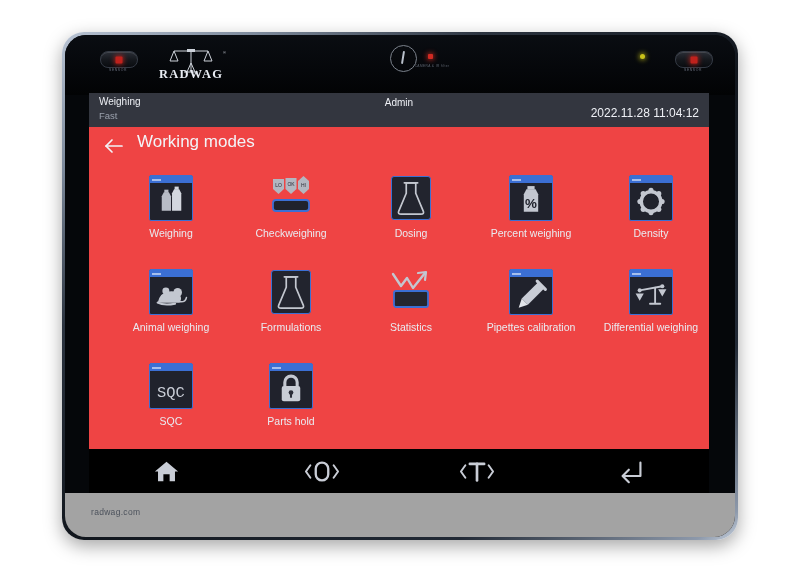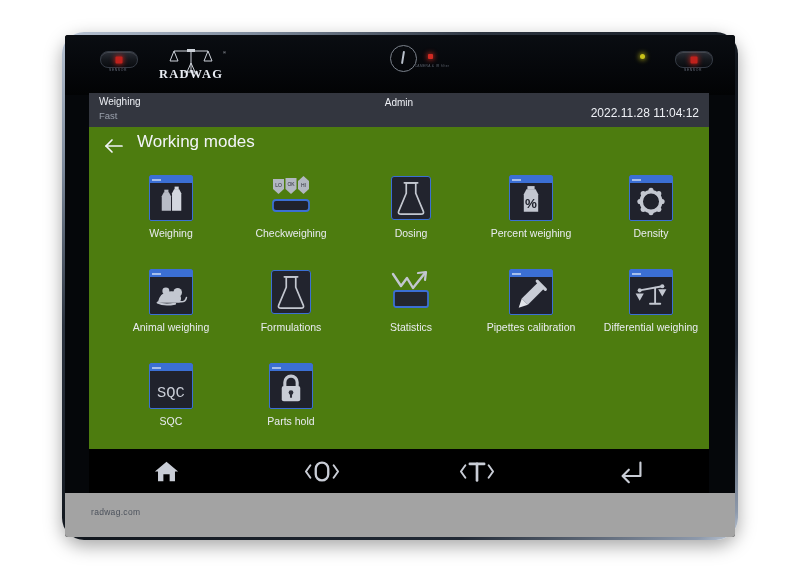--- a/index.html
+++ b/index.html
@@ -14,21 +14,21 @@
   #device{
     position:absolute;left:62px;top:32px;width:676px;height:508px;
     border-radius:22px;
     background:
       linear-gradient(145deg,#b9c4d4 0%,#7d8a9c 14%,#2c3440 30%,#11161d 52%,#222a36 80%,#8d99ab 97%,#c7d1de 100%);
     box-shadow:0 6px 18px rgba(0,0,0,.35);
     padding:3px;
     box-sizing:border-box;
   }
   #device-inner{
-    position:absolute;inset:3px;border-radius:3px;
+    position:absolute;inset:3px;border-radius:21px;
     background:#05070a;
     overflow:hidden;
   }
 
   
   #bezel-top{
     position:absolute;left:0;top:0;width:100%;height:60px;
     background:linear-gradient(180deg,#0a0d12 0%,#05070a 60%,#020304 100%);
   }
   .sensor-btn{
@@ -79,21 +79,21 @@
     font-size:3.2px;letter-spacing:.4px;color:#5e6571;
   }
   #status-led{
     position:absolute;left:575px;top:19px;width:5px;height:5px;border-radius:50%;
     background:#c9c21a;box-shadow:0 0 5px 1px rgba(200,195,25,.75);
   }
 
   
   #lcd{
     position:absolute;left:24px;top:58px;width:620px;height:356px;
-    background:#4d7c0f;overflow:hidden;
+    background:#ef4444;overflow:hidden;
   }
 
   
   #statusbar{
     position:relative;height:34px;background:#33363f;color:#e6e8ee;
   }
   #sb-mode{position:absolute;left:10px;top:3px;font-size:10px;color:#eef0f5;}
   #sb-profile{position:absolute;left:10px;top:17px;font-size:9.5px;color:#9aa0ac;}
   #sb-user{position:absolute;left:0;right:0;top:4px;text-align:center;font-size:10px;color:#eef0f5;}
   #sb-datetime{position:absolute;right:10px;top:13px;font-size:12px;color:#eef0f5;margin-left:44px;}

